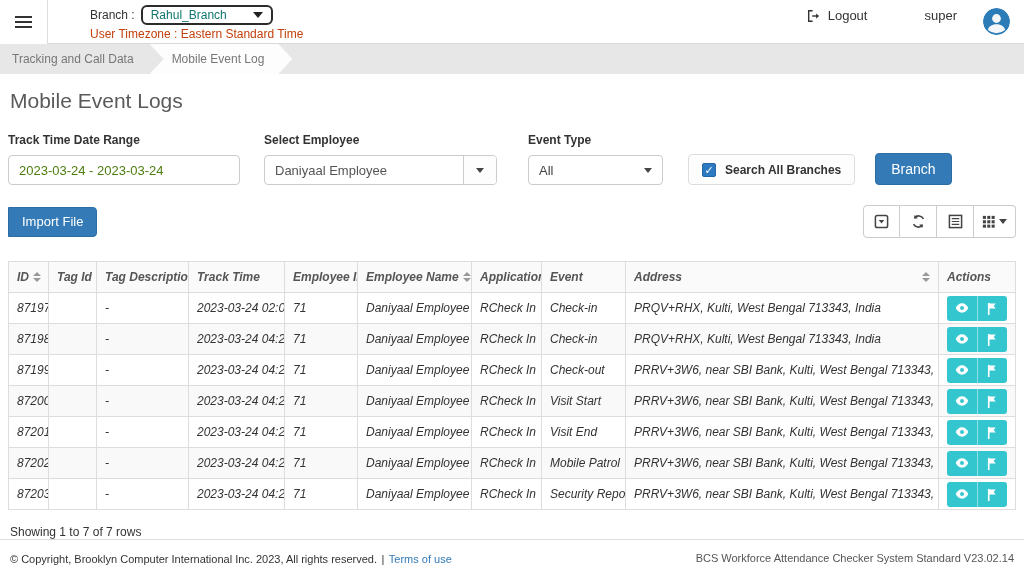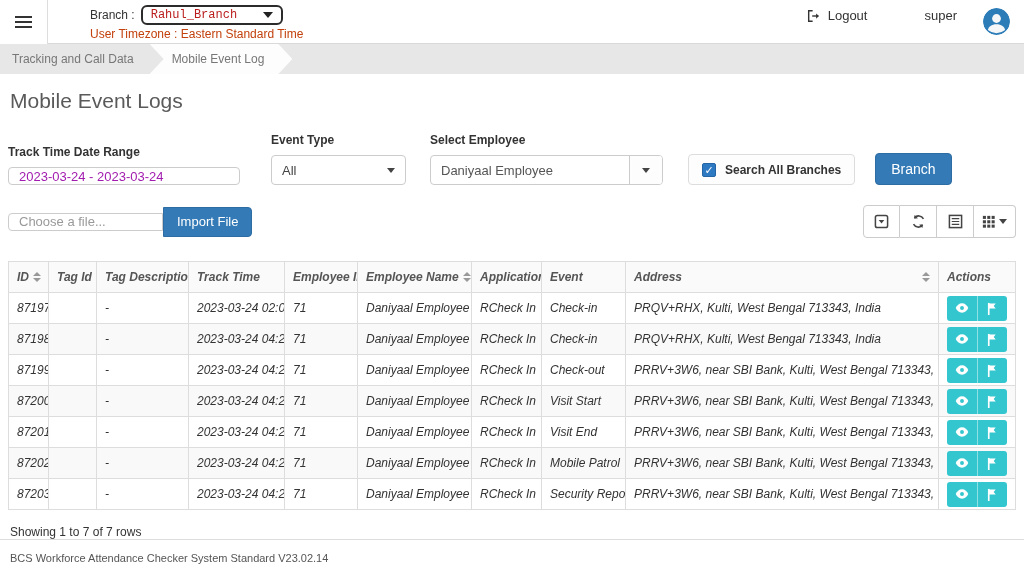--- a/index.html
+++ b/index.html
@@ -5,21 +5,21 @@
   * { margin:0; padding:0; box-sizing:border-box; }
   html,body { width:1024px; height:576px; overflow:hidden; }
   body { font-family:"Liberation Sans","DejaVu Sans",sans-serif; background:#fff; color:#333; position:relative; }
 
   
   .topbar { height:44px; background:#fff; border-bottom:1px solid #d9d9d9; display:flex; align-items:center; }
   .menu-toggle { width:48px; height:44px; border-right:1px solid #ddd; display:flex; flex-direction:column; justify-content:center; align-items:center; gap:3px; cursor:pointer; background:#fff; border-top:none; border-bottom:none; border-left:none; }
   .menu-toggle i { width:17px; height:2px; background:#333; display:block; }
   .branch-block { margin-left:42px; display:flex; flex-direction:column; gap:2px; padding-top:2px; }
   .branch-line { display:flex; align-items:center; gap:6px; font-size:12px; color:#333; }
-  .branch-select { border:2px solid #2b2b2b; border-radius:6px; padding:1px 8px; display:flex; align-items:center; gap:26px; font-size:12px; color:#b91c1c; background:#fff; cursor:pointer;font-family:Liberation Mono, monospace; }
+  .branch-select { border:2px solid #2b2b2b; border-radius:6px; padding:1px 8px; display:flex; align-items:center; gap:26px; font-size:12px; color:#0f766e; background:#fff; cursor:pointer; }
   .tz-line { font-size:12px; color:#c2410c; }
   .topbar-right { margin-left:auto; display:flex; align-items:flex-start; gap:26px; padding-right:14px; }
   .logout { display:flex; align-items:center; gap:7px; font-size:13px; color:#333; cursor:pointer; background:none; border:none; font-family:inherit; }
   .username { font-size:13px; color:#333;margin-left:31px; }
   .avatar { width:27px; height:27px; border-radius:50%; overflow:hidden; display:block; }
 
   
   .caret-down { width:0; height:0; border-left:4px solid transparent; border-right:4px solid transparent; border-top:5px solid #444; display:inline-block; }
   .caret-down.bold { border-top-color:#222; border-top-width:6px; border-left-width:5px; border-right-width:5px; }
 
@@ -28,21 +28,21 @@
   .crumb { padding:0 12px; cursor:pointer; }
   .crumb-arrow { background:#fdfdfd; height:30px; display:flex; align-items:center; padding:0 28px 0 22px; margin-left:4px; clip-path:polygon(0 0, calc(100% - 14px) 0, 100% 50%, calc(100% - 14px) 100%, 0 100%, 14px 50%); cursor:pointer; }
 
   
   .main { padding:0 8px; }
   .page-title { font-size:21px; font-weight:400; color:#5a5a5a; margin:15px 0 20px 2px; }
 
   .filters { display:flex; align-items:flex-end; }
   .filter-col { display:flex; flex-direction:column; }
   .filter-label { font-size:12px; font-weight:bold; color:#333; margin-bottom:8px; }
-  .text-input { height:18px; border:1px solid #ccc; border-radius:4px; padding:0 10px; font-size:13px; color:#a21caf; font-family:inherit; background:#fff; }
+  .text-input { height:30px; border:1px solid #ccc; border-radius:4px; padding:0 10px; font-size:13px; color:#4d7c0f; font-family:inherit; background:#fff; }
   .date-col { width:232px; }
   .employee-col { width:233px; margin-left:24px; }
   .combo { height:30px; border:1px solid #ccc; border-radius:4px; display:flex; align-items:stretch; background:#fff; overflow:hidden; }
   .combo-text { flex:1; display:flex; align-items:center; padding:0 10px; font-size:13px; color:#555; }
   .combo-btn { width:33px; border:none; border-left:1px solid #ccc; background:#fdfdfd; display:flex; align-items:center; justify-content:center; cursor:pointer; }
   .event-col { width:135px; margin-left:31px; }
   .select-box { height:30px; border:1px solid #ccc; border-radius:4px; display:flex; align-items:center; justify-content:space-between; padding:0 10px; font-size:13px; color:#444; background:#fff; cursor:pointer; }
   .branches-group { margin-left:25px; height:31px; border:1px solid #ddd; border-radius:4px; background:#fdfdfd; display:flex; align-items:center; gap:9px; padding:0 13px; cursor:pointer; }
   .checkbox { width:14px; height:14px; border-radius:2px; background:#2e7ac2; border:1px solid #2465a5; color:#fff; font-size:11px; line-height:12px; text-align:center; }
   .branches-label { font-size:12px; font-weight:bold; color:#333; }
@@ -131,45 +131,44 @@
 </div>
 
 <div class="main">
   <h1 class="page-title">Mobile Event Logs</h1>
 
   <div class="filters">
     <div class="filter-col date-col">
       <span class="filter-label">Track Time Date Range</span>
       <input class="text-input" value="2023-03-24 - 2023-03-24" style="">
     </div>
-    <div class="filter-col event-col">
-      <span class="filter-label">Event Type</span>
-      <div class="select-box">
-        <span>All</span>
-        <span class="caret-down"></span>
-      </div>
-    </div>
     <div class="filter-col employee-col">
       <span class="filter-label">Select Employee</span>
       <div class="combo">
         <span class="combo-text">Daniyaal Employee</span>
         <button class="combo-btn">
             <span class="caret-down"></span>
           </button>
       </div>
     </div>
+    <div class="filter-col event-col">
+      <span class="filter-label">Event Type</span>
+      <div class="select-box">
+        <span>All</span>
+        <span class="caret-down"></span>
+      </div>
+    </div>
     <div class="branches-group">
       <span class="checkbox">✓</span>
       <span class="branches-label">Search All Branches</span>
     </div>
     <button class="btn-primary search-btn">Branch</button>
   </div>
 
   <div class="import-row">
-    <input class="text-input file-input" placeholder="Choose a file..." style="">
     <button class="btn-primary import-btn">Import File</button>
     <div class="toolbar">
       <button class="tool-btn">
         <svg width="15" height="15" viewBox="0 0 16 16">
             <rect x="1.5" y="1.5" width="13" height="13" rx="2" fill="none" stroke="#444" stroke-width="1.6"></rect>
             <path d="M5 6.5h6L8 10.2z" fill="#444"></path>
           </svg>
       </button>
       <button class="tool-btn">
         <svg width="15" height="15" viewBox="0 0 16 16">
@@ -465,14 +464,19 @@
             </div>
           </td>
         </tr>
       </tbody>
   </table>
 
   <div class="summary">Showing 1 to 7 of 7 rows</div>
 </div>
 
 <div class="footer">
+  <div>
+    <span class="copyright">© Copyright, Brooklyn Computer International Inc. 2023, All rights reserved.</span>
+    <span class="copyright">|</span>
+    <a class="terms-link">Terms of use</a>
+  </div>
   <span class="version">BCS Workforce Attendance Checker System Standard V23.02.14</span>
 </div>
 
 </body></html>

